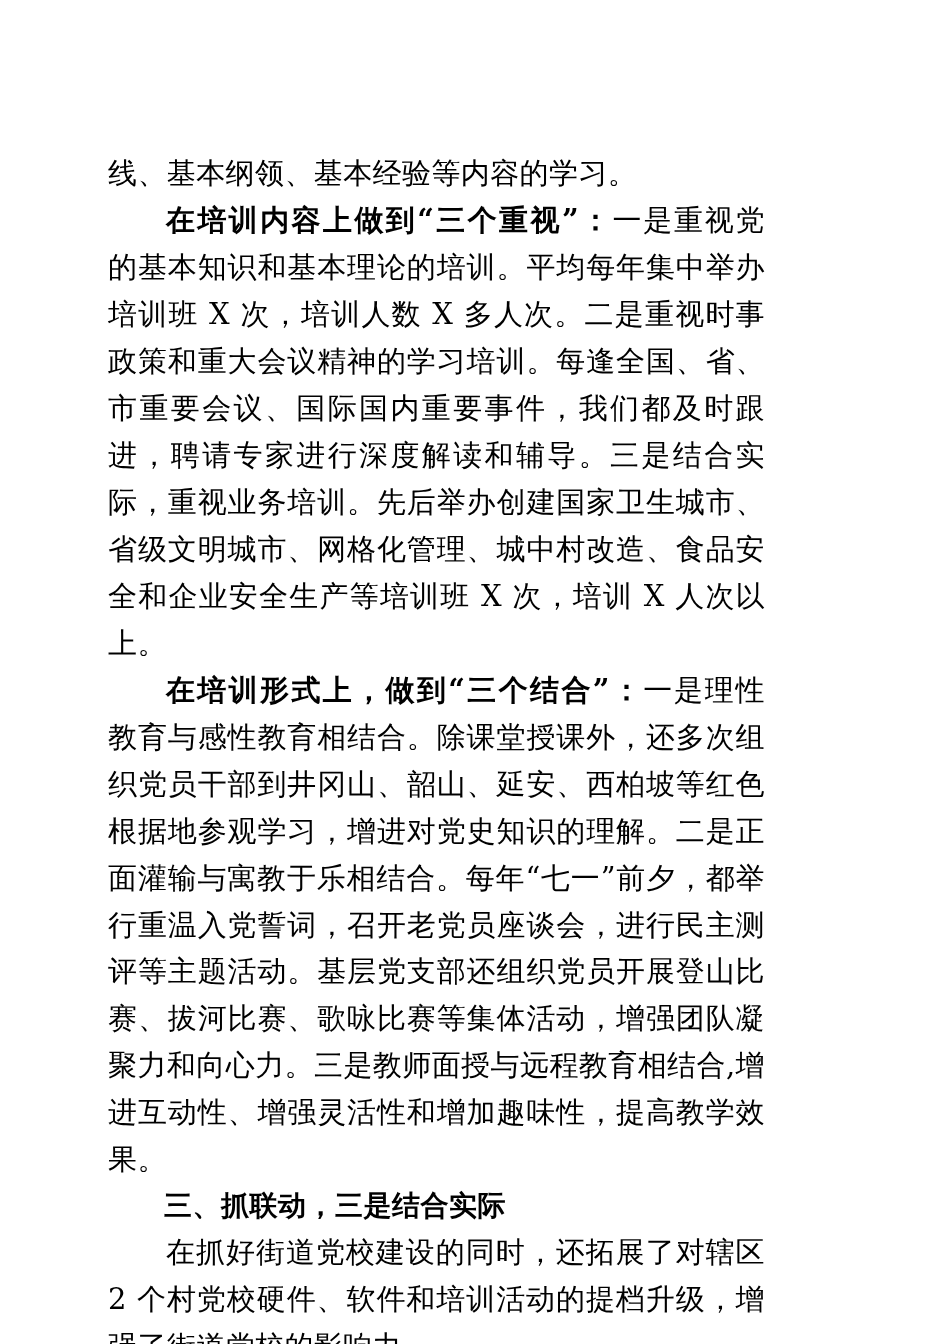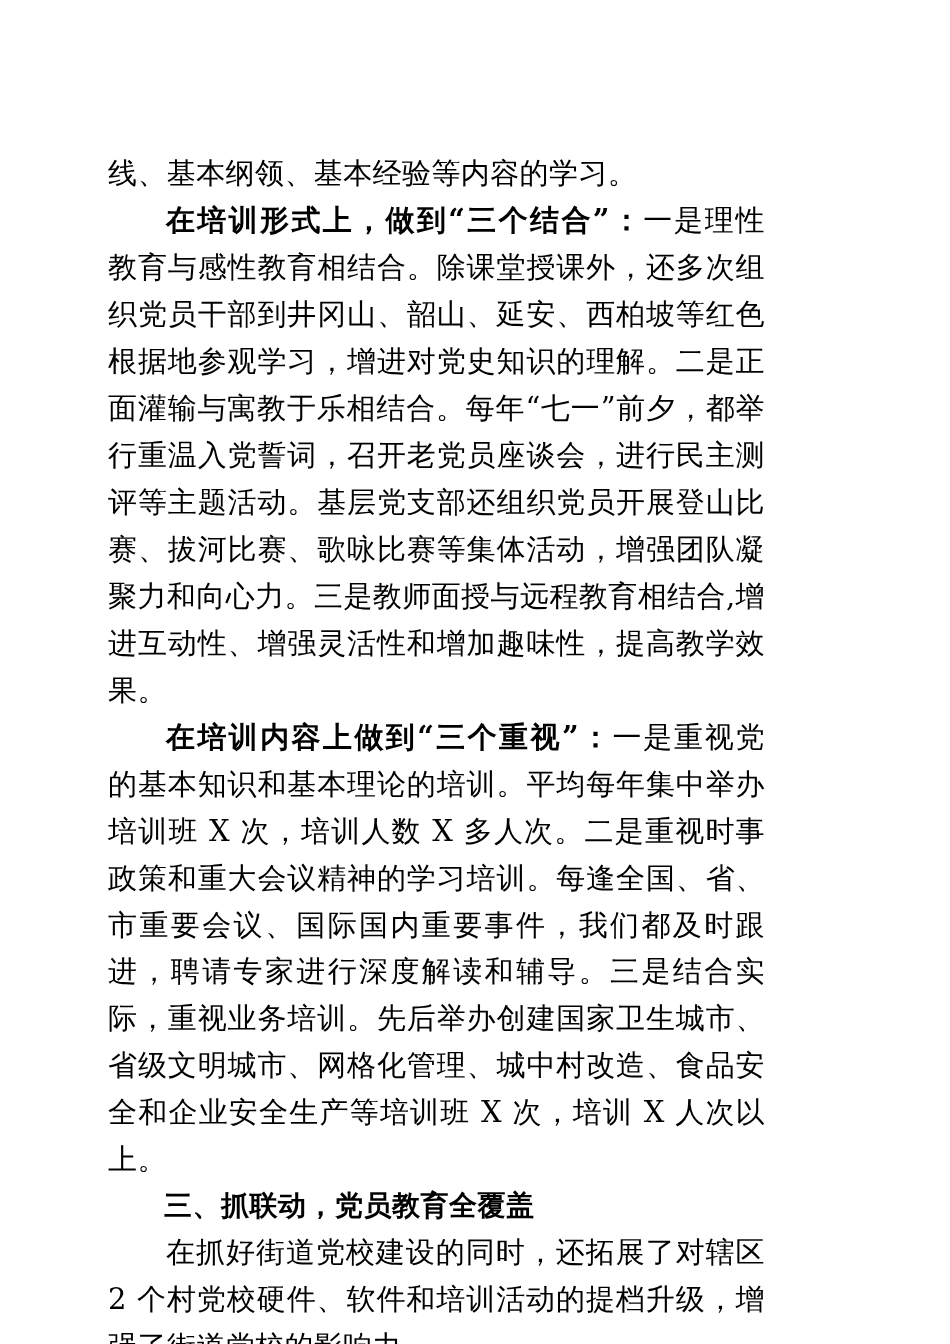--- a/index.html
+++ b/index.html
@@ -51,22 +51,22 @@
   }
 </style>
 </head>
 <body>
 
 <div class="page">
   <div class="doc-body">
 
     <p class="para cont">线、基本纲领、基本经验等内容的学习。</p>
 
+    <p class="para"><span class="lead">在培训内容上做到“三个重视”：</span><span>一是重视党的基本知识和基本理论的培训。平均每年集中举办培训班 X 次，培训人数 X 多人次。二是重视时事政策和重大会议精神的学习培训。每逢全国、省、市重要会议、国际国内重要事件，我们都及时跟进，聘请专家进行深度解读和辅导。三是结合实际，重视业务培训。先后举办创建国家卫生城市、省级文明城市、网格化管理、城中村改造、食品安全和企业安全生产等培训班 X 次，培训 X 人次以上。</span></p>
+
     <p class="para"><span class="lead">在培训形式上，做到“三个结合”：</span><span>一是理性教育与感性教育相结合。除课堂授课外，还多次组织党员干部到井冈山、韶山、延安、西柏坡等红色根据地参观学习，增进对党史知识的理解。二是正面灌输与寓教于乐相结合。每年“七一”前夕，都举行重温入党誓词，召开老党员座谈会，进行民主测评等主题活动。基层党支部还组织党员开展登山比赛、拔河比赛、歌咏比赛等集体活动，增强团队凝聚力和向心力。三是教师面授与远程教育相结合,增进互动性、增强灵活性和增加趣味性，提高教学效果。</span></p>
 
-    <p class="para"><span class="lead">在培训内容上做到“三个重视”：</span><span>一是重视党的基本知识和基本理论的培训。平均每年集中举办培训班 X 次，培训人数 X 多人次。二是重视时事政策和重大会议精神的学习培训。每逢全国、省、市重要会议、国际国内重要事件，我们都及时跟进，聘请专家进行深度解读和辅导。三是结合实际，重视业务培训。先后举办创建国家卫生城市、省级文明城市、网格化管理、城中村改造、食品安全和企业安全生产等培训班 X 次，培训 X 人次以上。</span></p>
-
-    <p class="heading">三、抓联动，党员教育全覆盖</p>
+    <p class="heading">三、抓联动，三是结合实际</p>
 
     <p class="para">在抓好街道党校建设的同时，还拓展了对辖区 2 个村党校硬件、软件和培训活动的提档升级，增强了街道党校的影响力、</p>
 
   </div>
 </div>
 
 </body></html>

